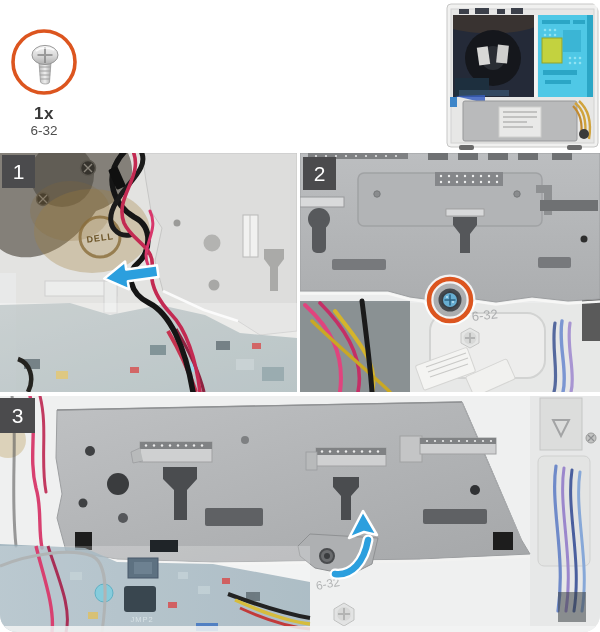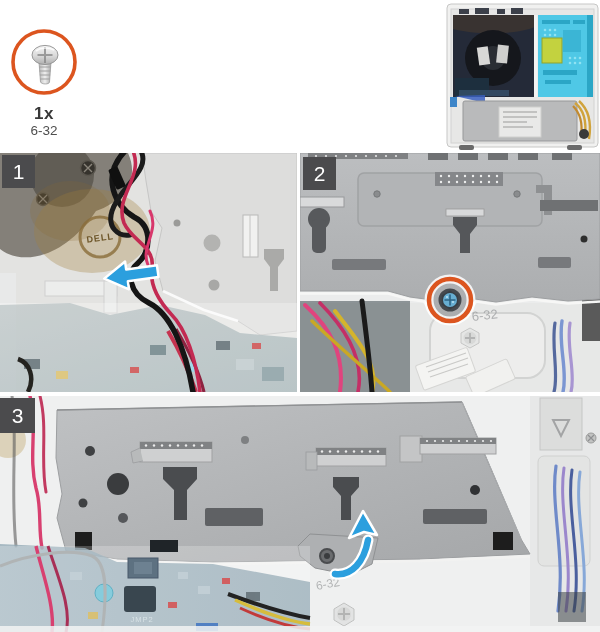--- a/index.html
+++ b/index.html
@@ -1,17 +1,17 @@
 <!DOCTYPE html>
 <html><head>
 <meta charset="utf-8">
 <style>
   html,body{margin:0;padding:0;background:#ffffff;}
   .canvas{position:relative;width:600px;height:632px;background:#ffffff;overflow:hidden;
-          font-family:"Liberation Sans",sans-serif;}
+          font-family:"Liberation Sans",sans-serif;border-radius:17px;}
   .abs{position:absolute;}
   svg text{font-family:"Liberation Sans",sans-serif;}
   .legend-qty{position:absolute;left:0;top:104px;width:88px;text-align:center;
               font-size:17px;font-weight:bold;color:#383838;letter-spacing:.5px;}
   .legend-spec{position:absolute;left:0;top:123px;width:88px;text-align:center;
                font-size:13.5px;color:#4e4e4e;}
 </style>
 </head>
 <body>
 

